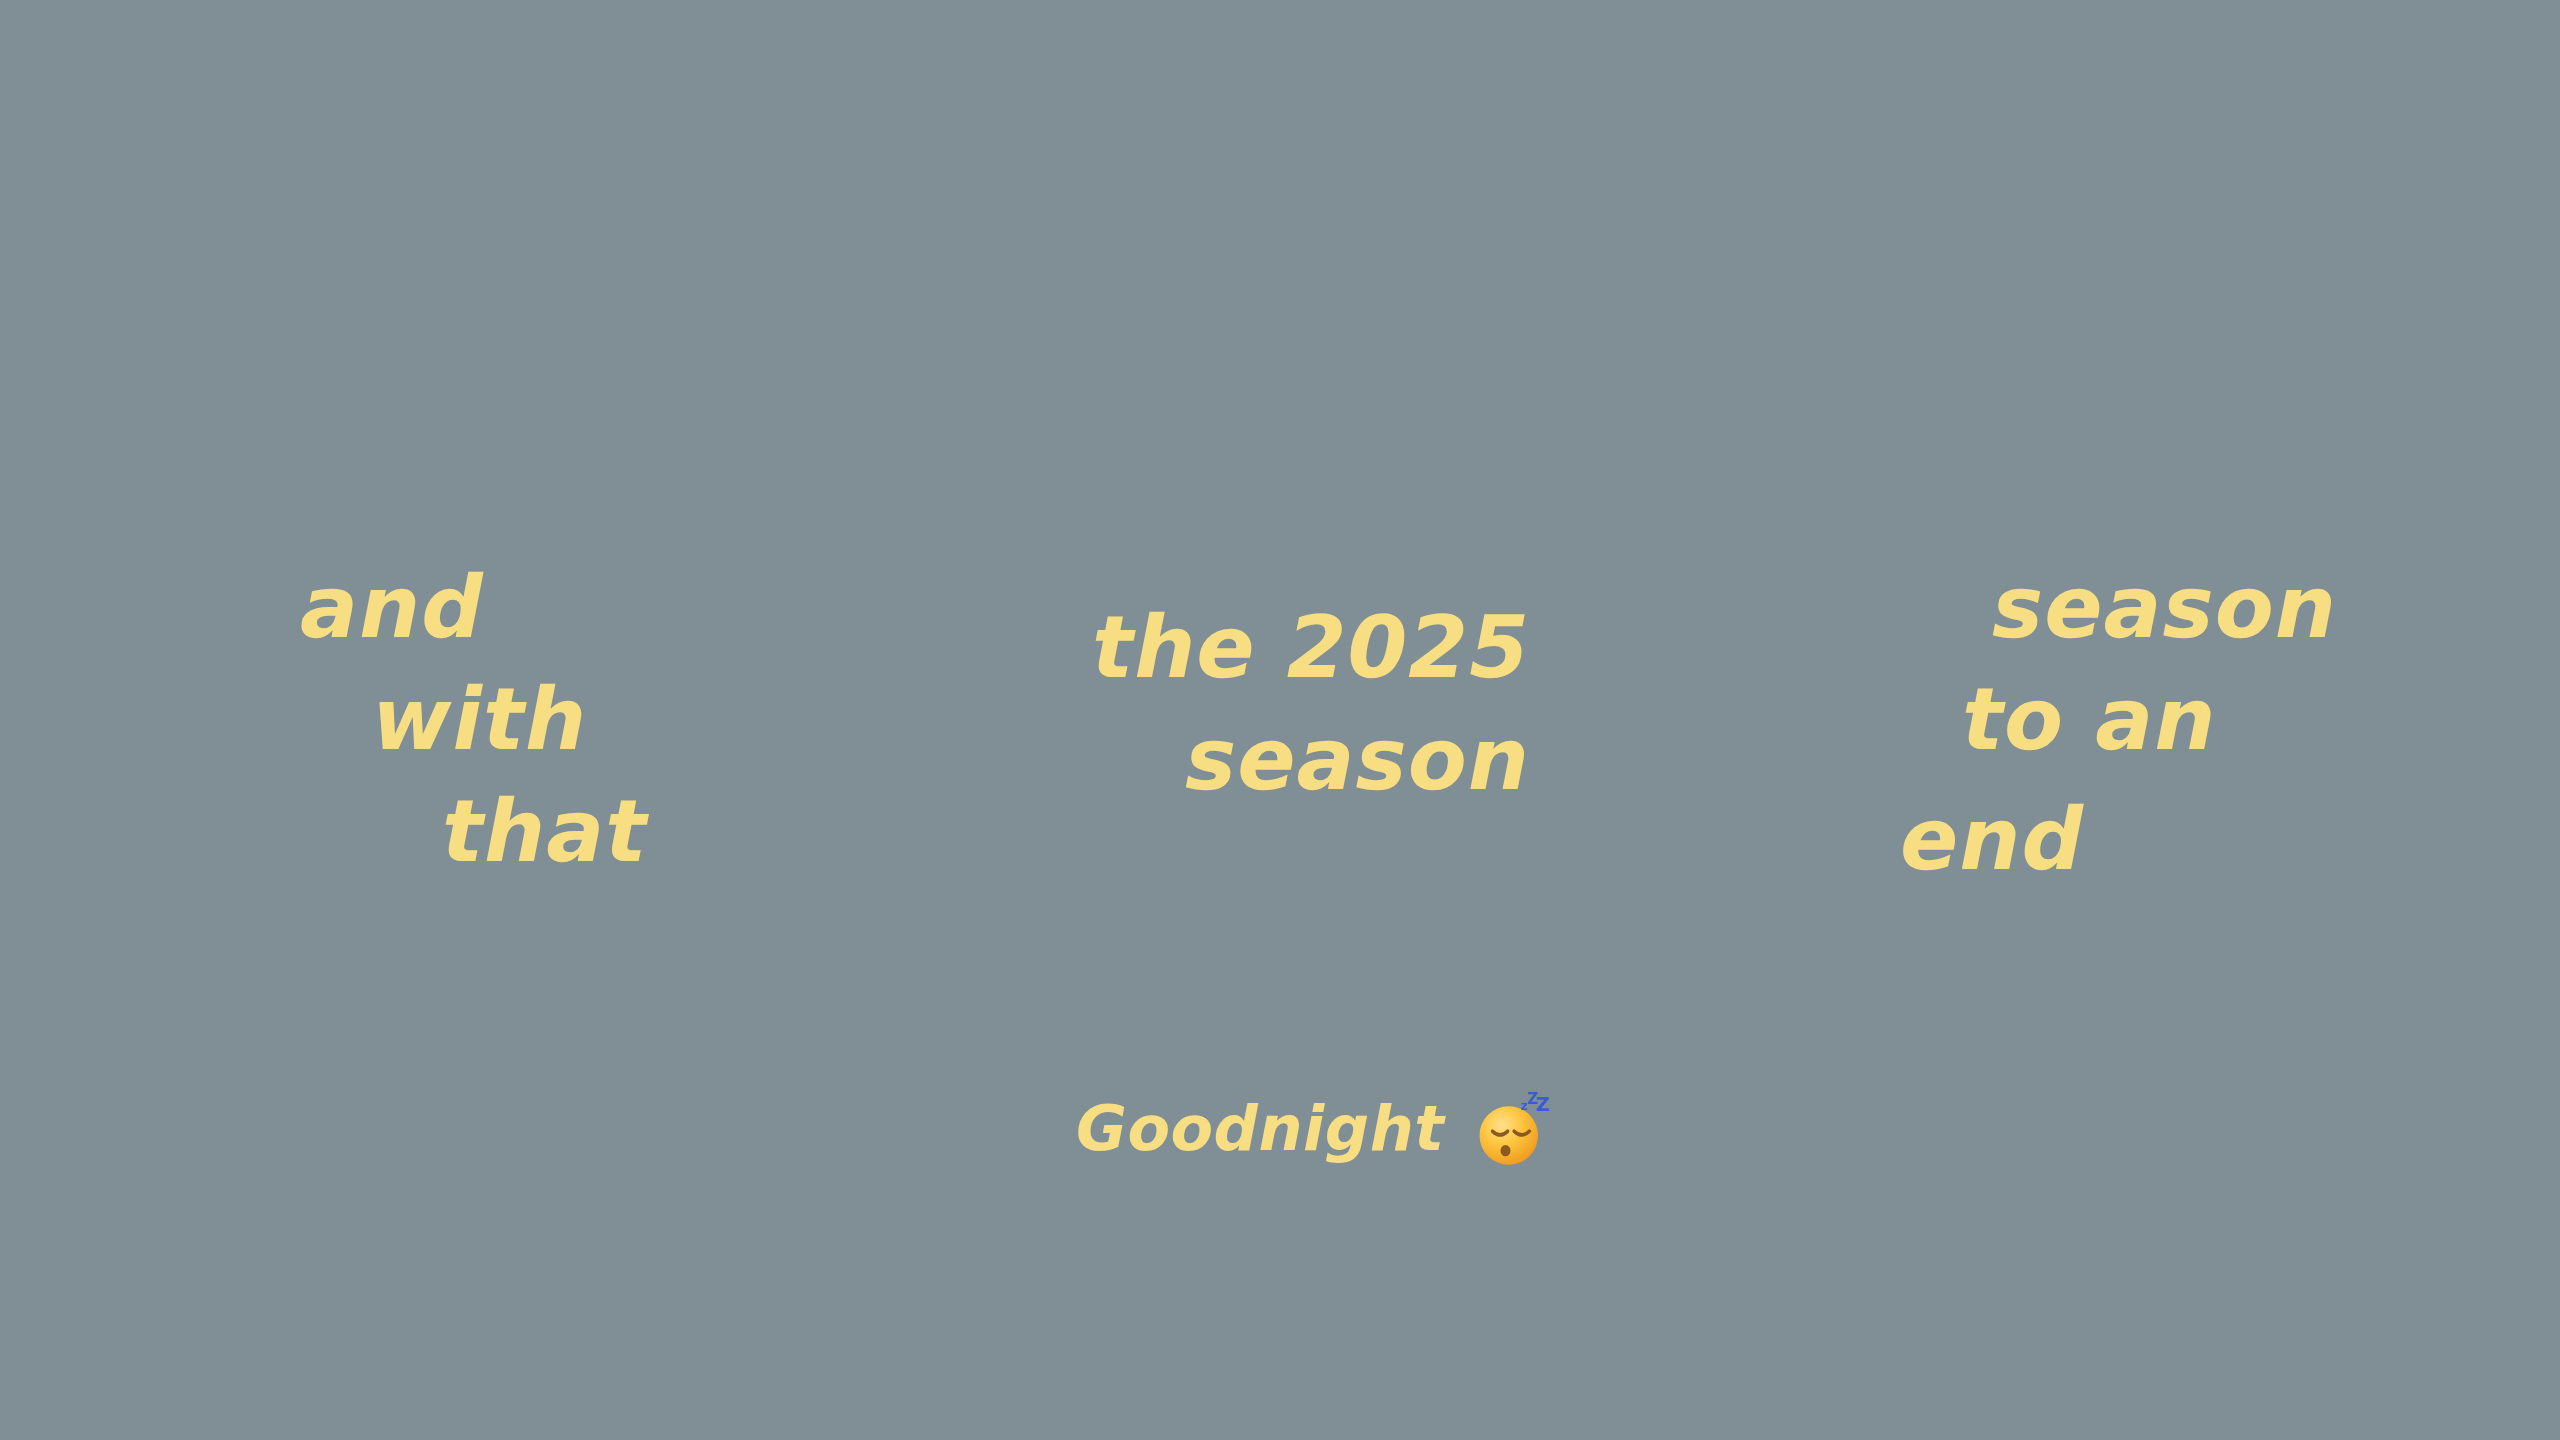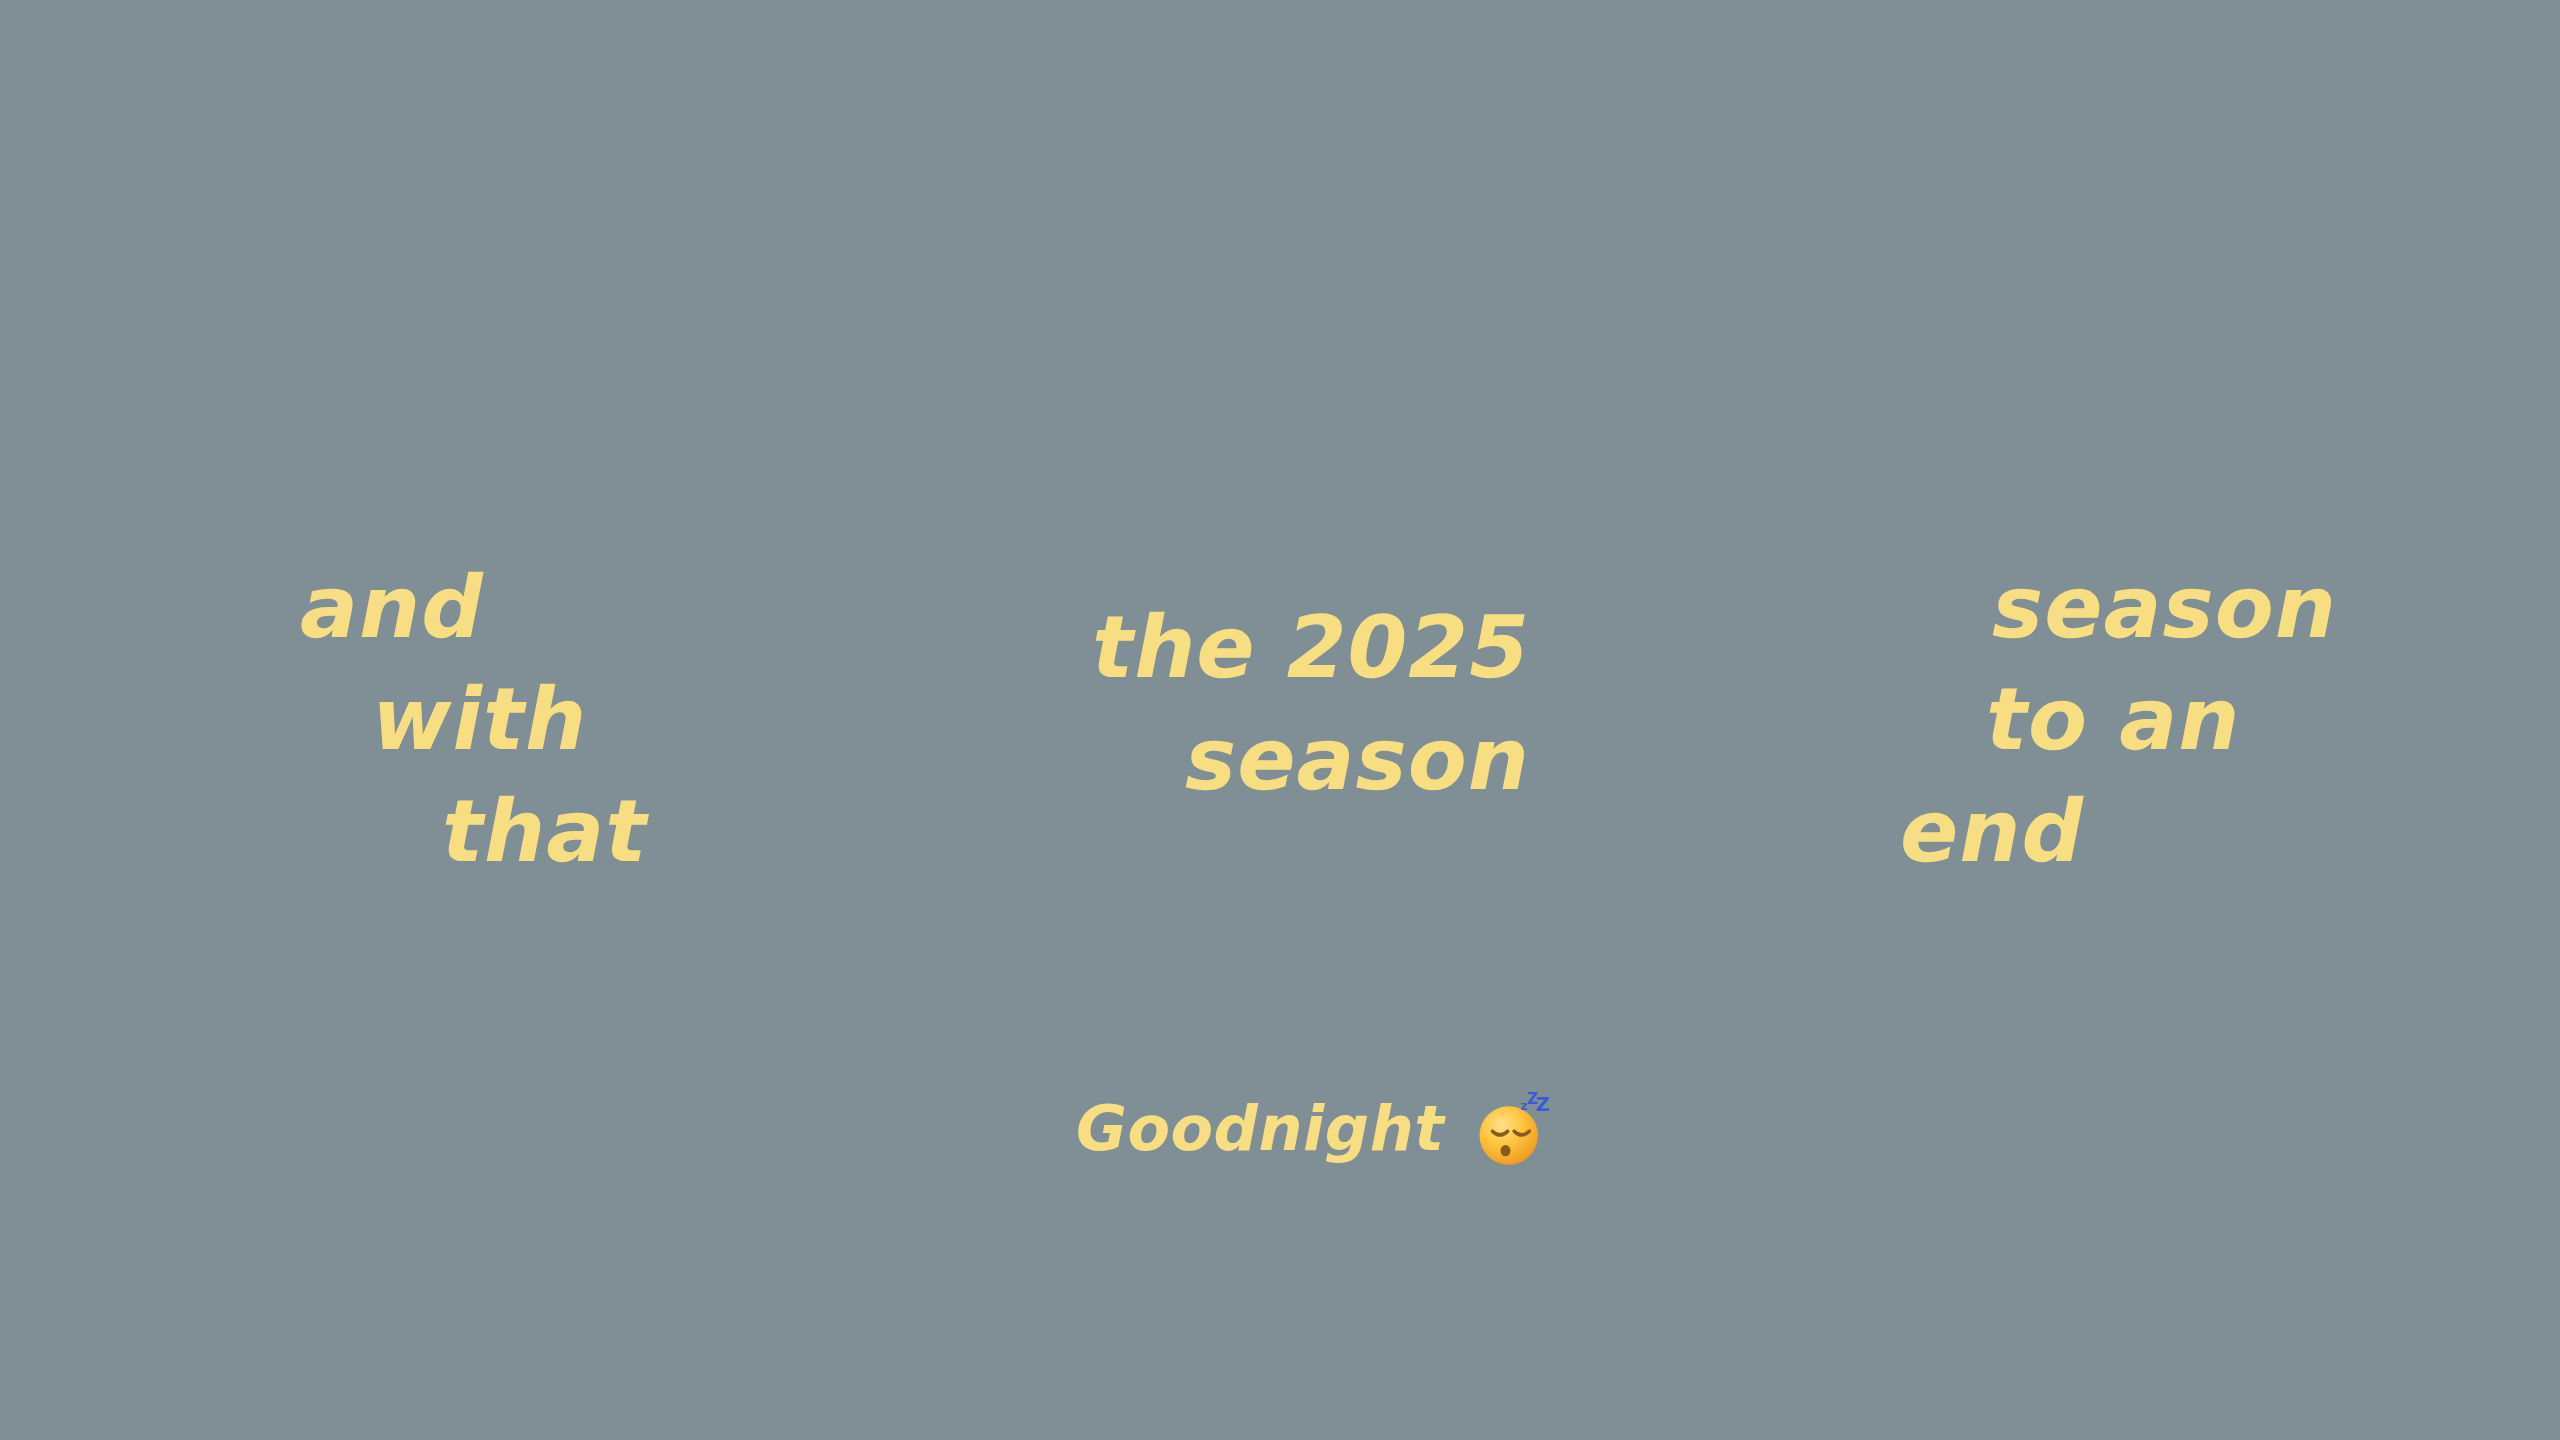--- a/index.html
+++ b/index.html
@@ -45,22 +45,22 @@
   #block-left  .l0  { margin-left: 0px;   }
   #block-left  .l1  { margin-left: 72px;  }
   #block-left  .l2  { margin-left: 142px; }
 
   
   #block-center     { left: 1040px; top: 592px; width: 490px; text-align: right; }
 
   
   #block-right      { left: 1900px; top: 552px; text-align: left; }
   #block-right .l0  { margin-left: 92px; }
-  #block-right .l1  { margin-left: 86px; }
-  #block-right .l2  { margin-left: 0px;  }
+  #block-right .l1  { margin-left: 62px; }
+  #block-right .l2  { margin-left: 0px; margin-top: 8px;  }
 
   
   #signoff {
     position: absolute;
     left: 1076px;
     top: 1090px;
     width: 480px;
     display: flex;
     align-items: flex-end;
     justify-content: flex-start;

